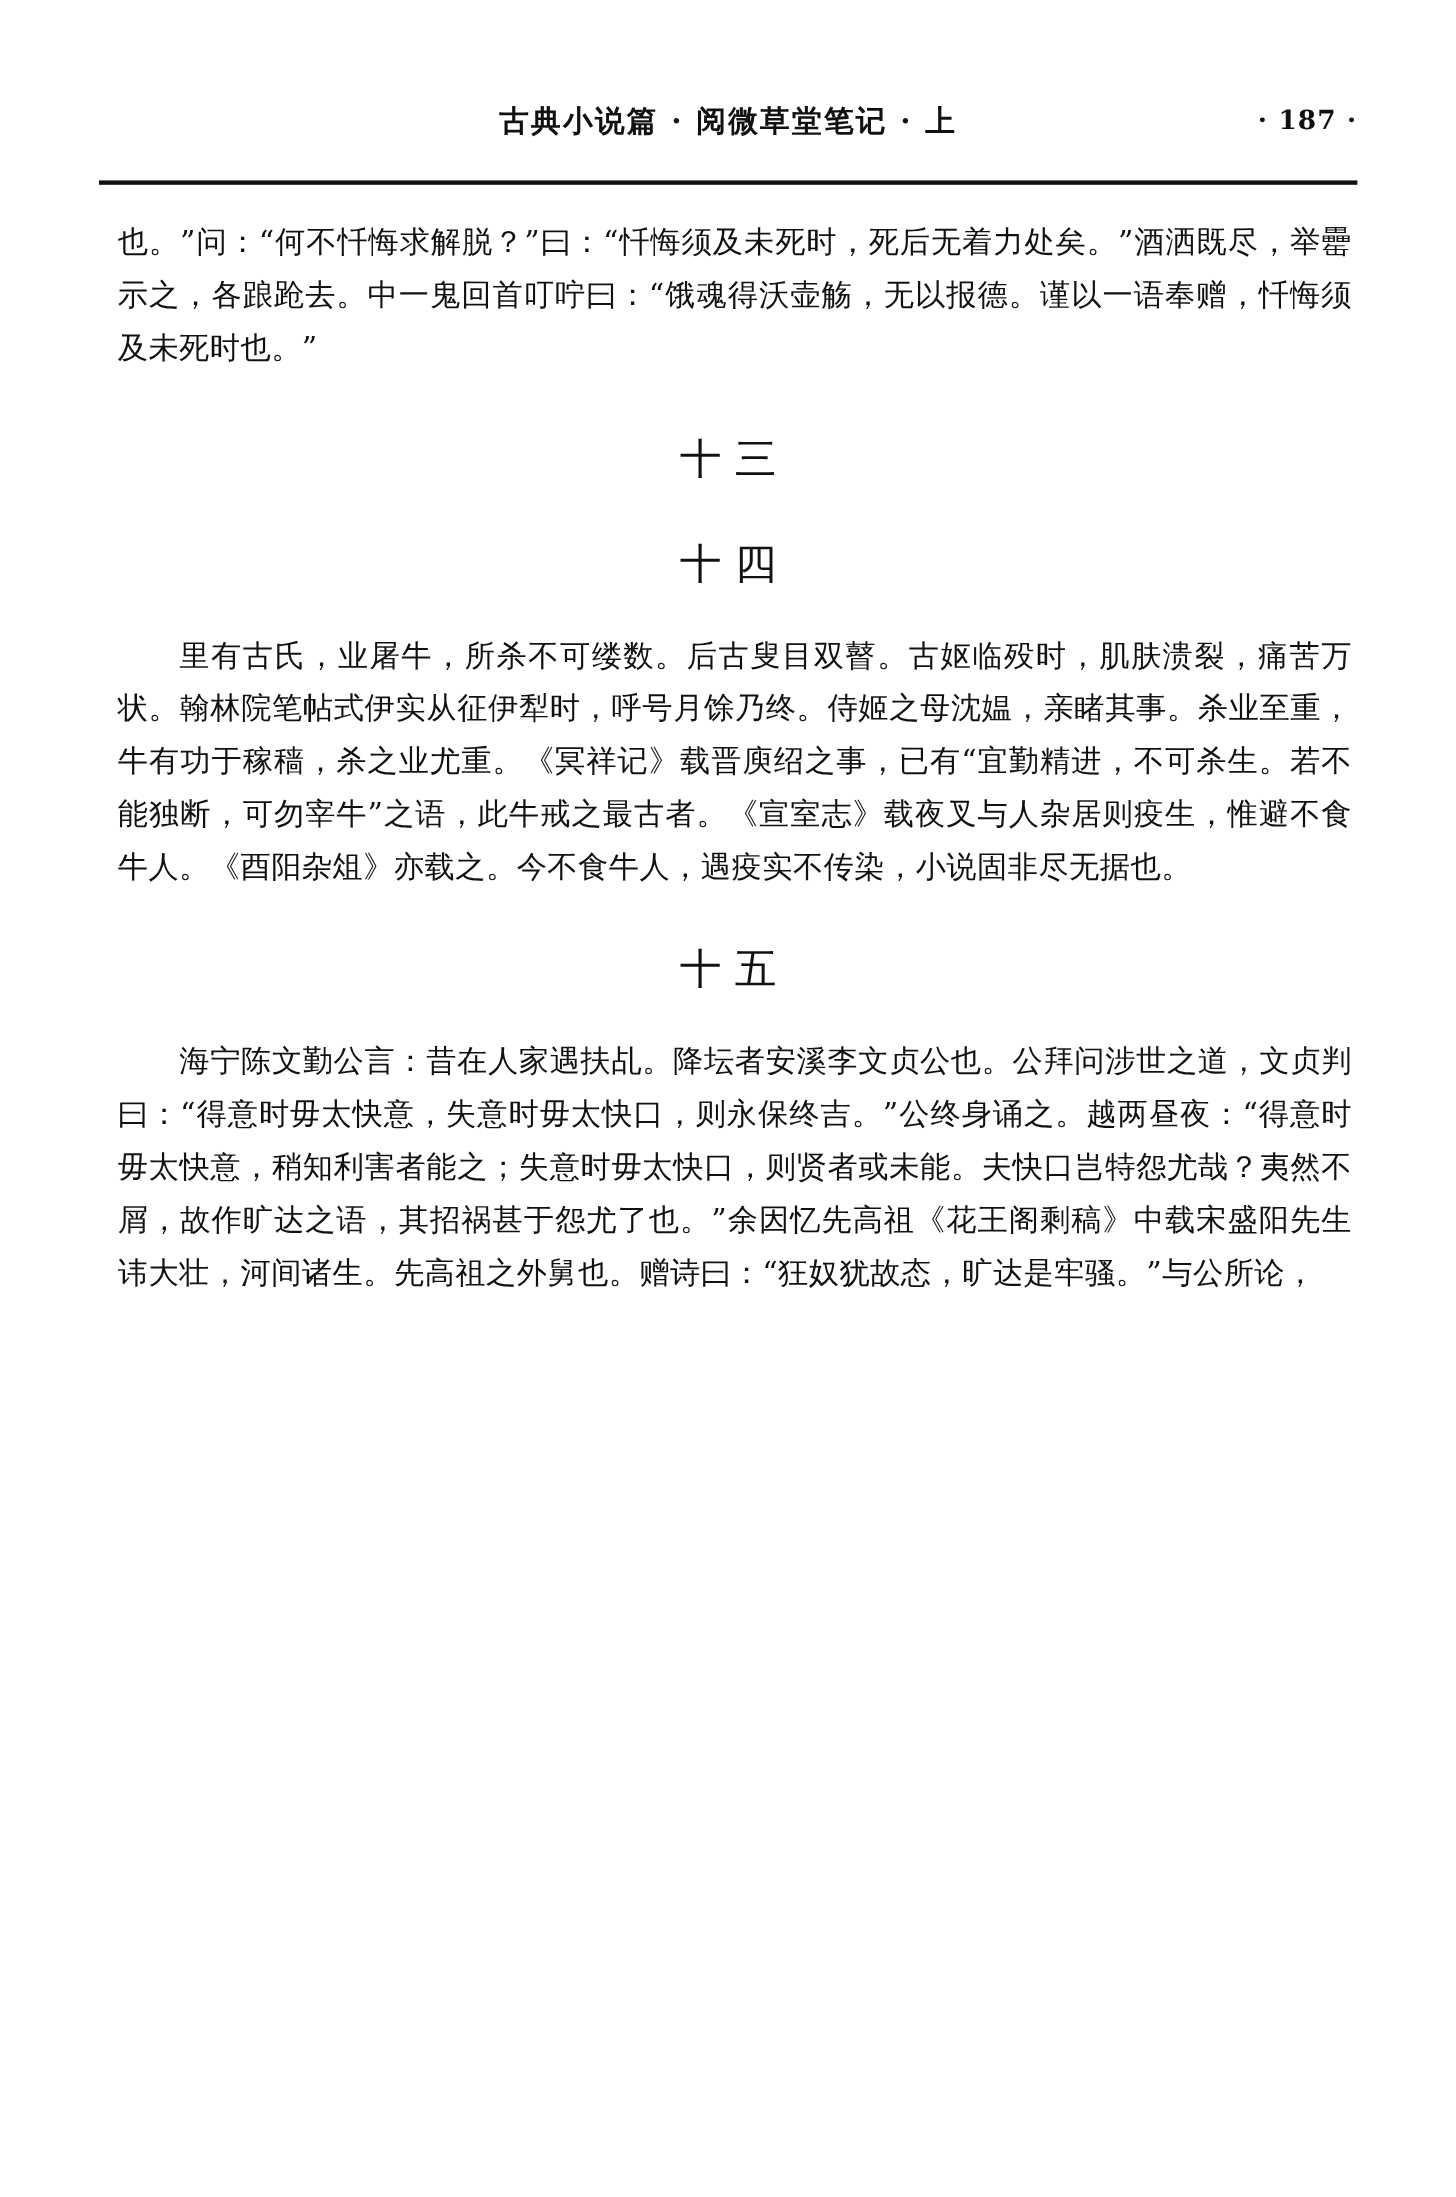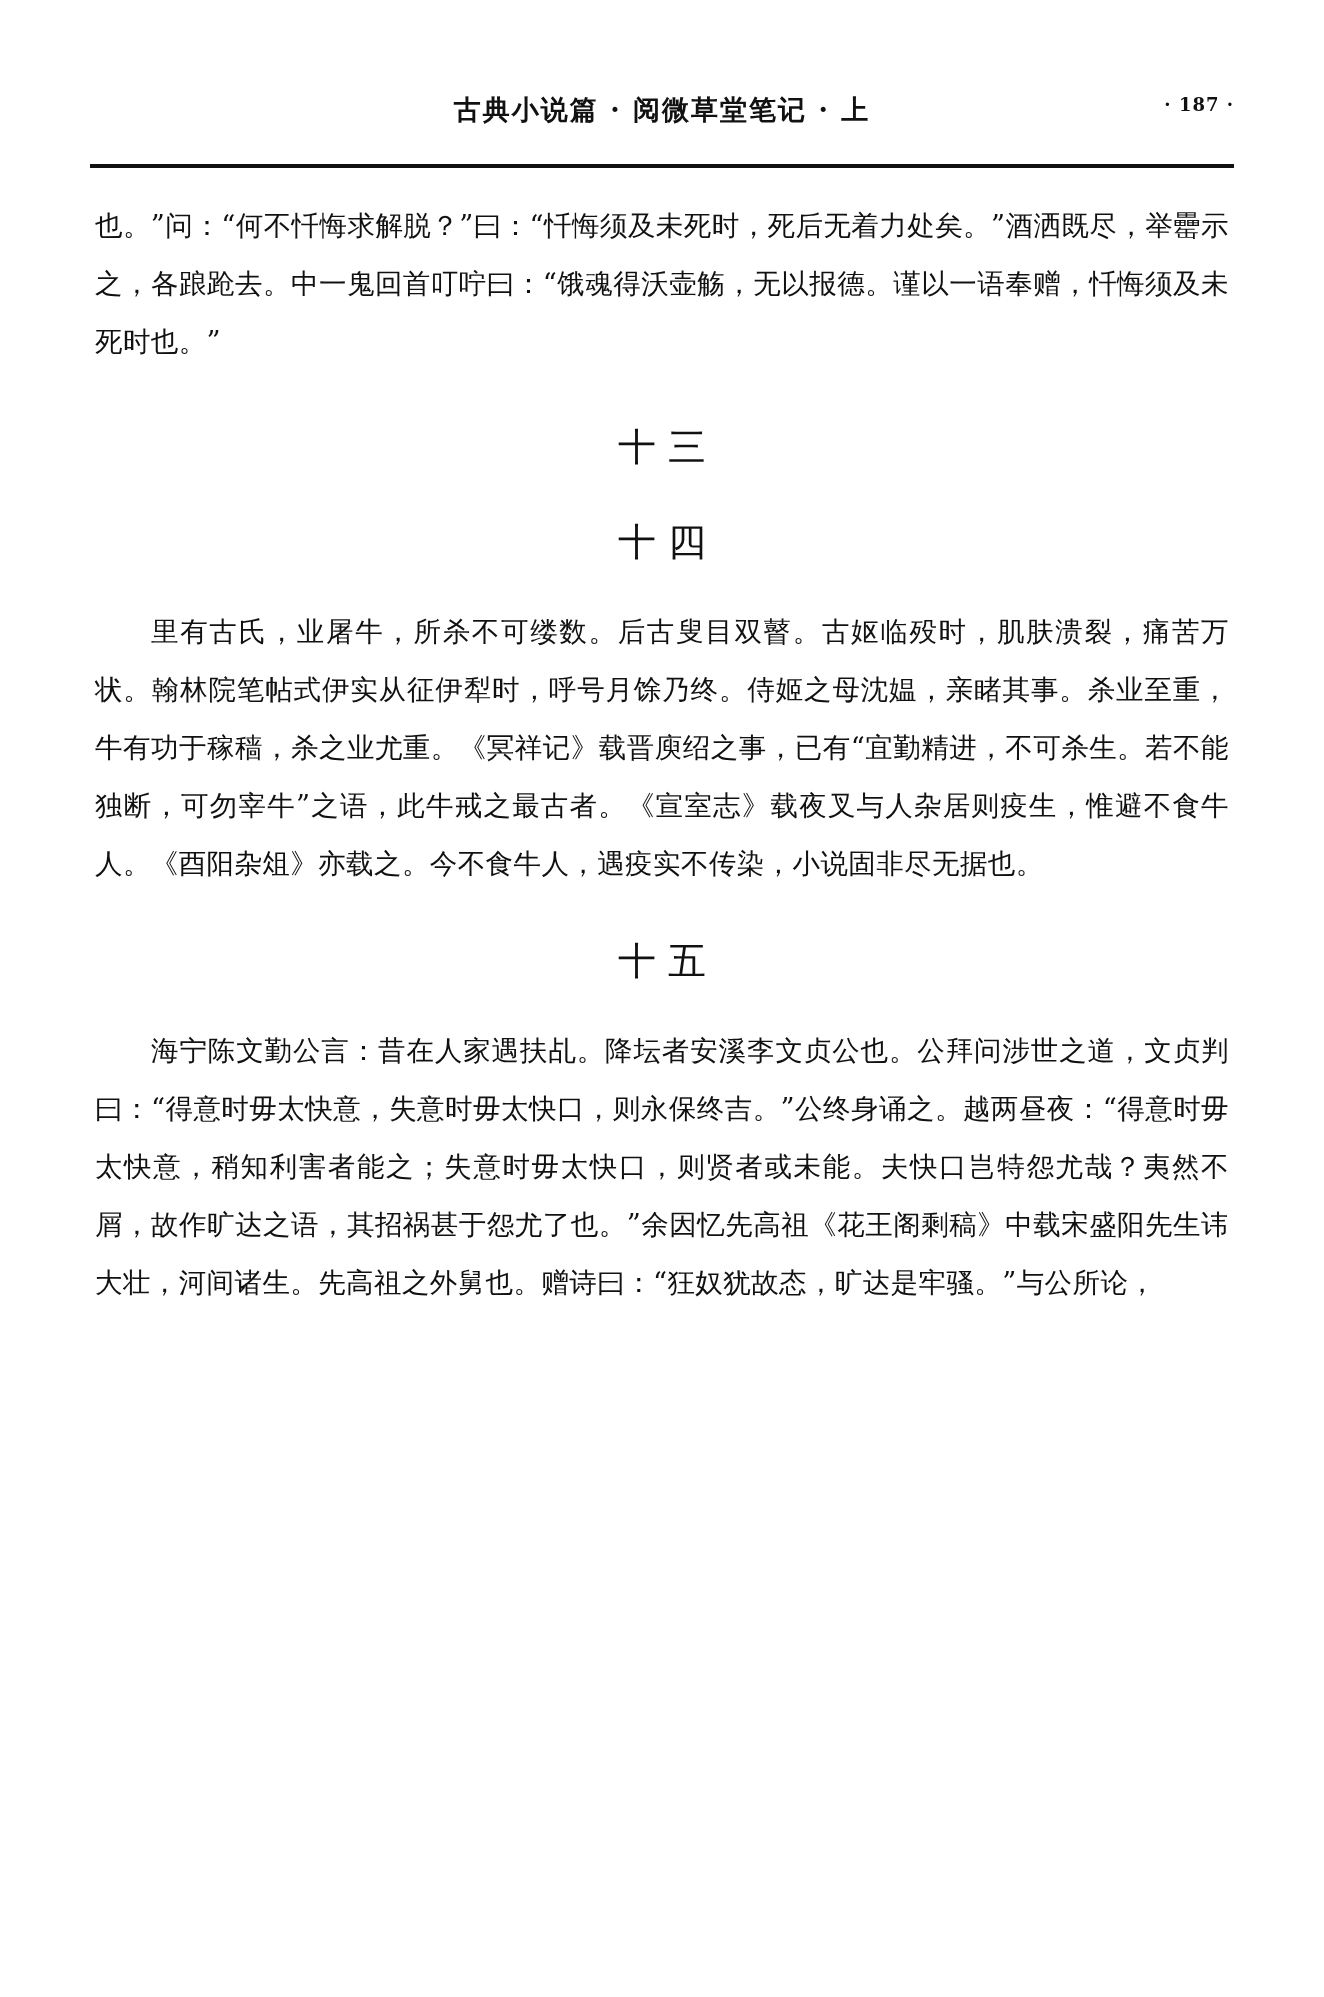--- a/index.html
+++ b/index.html
@@ -38,43 +38,43 @@
     letter-spacing: 2px;
     color: #111;
     white-space: nowrap;
   }
   .header-page {
     position: absolute;
     right: 0px;
     top: 2px;
     font-family: "DejaVu Serif", "Liberation Serif", serif;
     font-weight: 700;
-    font-size: 18px;
+    font-size: 24px;
     letter-spacing: 1px;
     color: #111;
     white-space: nowrap;
   }
   .rule {
     position: absolute;
     left: 90px;
     right: 90px;
     top: 164px;
     height: 4px;
     background: #111;
   }
   .content {
     position: absolute;
     left: 95px;
     right: 95px;
     top: 196px;
   }
   p.para {
-    margin: 0 0 0 0;
+    margin: 0 0 0 12px;
     font-size: 27.5px;
-    line-height: 58px;
+    line-height: 48px;
     text-align: justify;
     text-justify: inter-ideograph;
     letter-spacing: 0.4px;
     color: #111;
   }
   p.indent {
     text-indent: 56px;
   }
   h2.section {
     font-size: 38px;

